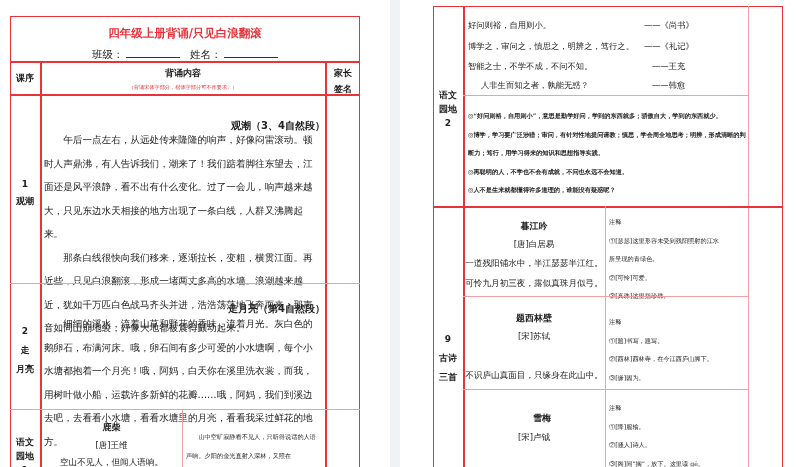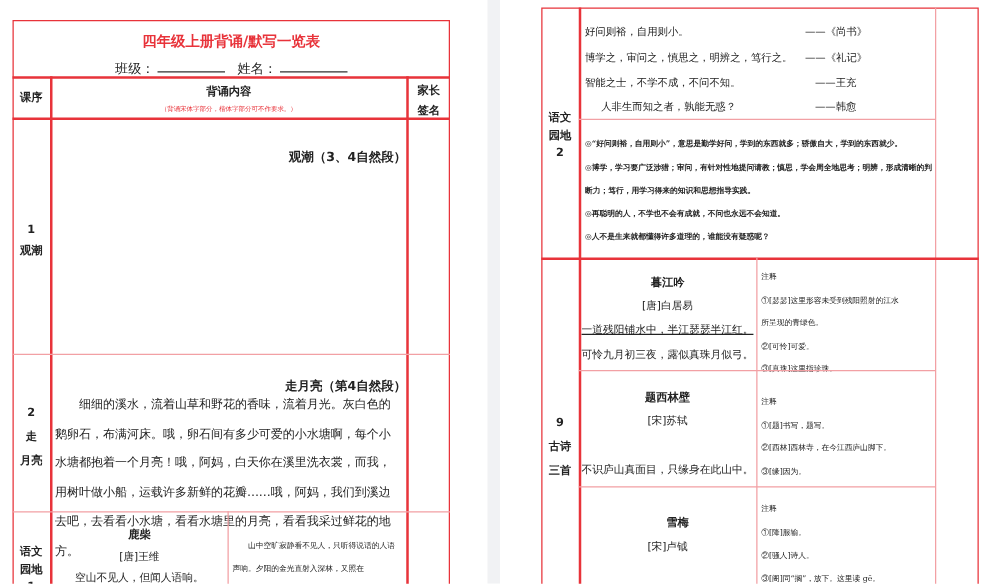--- a/index.html
+++ b/index.html
@@ -27,21 +27,21 @@
   .quote-line { position:absolute; font-size:8.3px; font-family:"DejaVu Sans", sans-serif; white-space:nowrap; }
   .quote-src { position:absolute; font-size:8.3px; font-family:"DejaVu Sans", sans-serif; white-space:nowrap; }
   .meaning { font-size:6.2px; line-height:18.5px; font-family:"DejaVu Serif", serif; }
 </style>
 </head>
 <body>
 
 <div class="page" style="left:0;top:0;width:390px;height:467px;">
   <div class="tbl" style="left:10px;top:16px;width:350px;height:460px;"></div>
 
-  <div class="title" style="left:10px;width:350px;">四年级上册背诵/默写一览表</div>
+  <div class="title" style="left:10px;width:350px;">四年级上册背诵/只见白浪翻滚</div>
 
   <div class="meta" style="left:92px;">
     <span>班级：</span><span class="uline"></span>
   </div>
   <div class="meta" style="left:190px;">
     <span>姓名：</span><span class="uline"></span>
   </div>
 
   <div class="hline strong" style="left:10px;top:61px;width:350px;"></div>
   <div class="vline strong" style="left:40px;top:61px;height:410px;"></div>
@@ -54,20 +54,24 @@
   <div class="cell hdr" style="left:326px;top:65px;width:34px;line-height:16px;">
     <div>家长</div>
     <div>签名</div>
   </div>
 
   <div class="cell lbl" style="left:10px;top:176px;width:30px;">
     <div>1</div>
     <div>观潮</div>
   </div>
   <div class="cell sec-title" style="left:41px;top:119px;width:284px;">观潮（3、4自然段）</div>
+  <div class="cell body" style="left:44px;top:128px;width:278px;">
+    <p>午后一点左右，从远处传来隆隆的响声，好像闷雷滚动。顿时人声鼎沸，有人告诉我们，潮来了！我们踮着脚往东望去，江面还是风平浪静，看不出有什么变化。过了一会儿，响声越来越大，只见东边水天相接的地方出现了一条白线，人群又沸腾起来。</p>
+    <p>那条白线很快向我们移来，逐渐拉长，变粗，横贯江面。再近些，只见白浪翻滚，形成一堵两丈多高的水墙。浪潮越来越近，犹如千万匹白色战马齐头并进，浩浩荡荡地飞奔而来；那声音如同山崩地裂，好像大地都被震得颤动起来。</p>
+  </div>
   <div class="hline" style="left:10px;top:283px;width:350px;"></div>
 
   <div class="cell lbl" style="left:10px;top:322px;width:30px;line-height:19px;">
     <div>2</div>
     <div>走</div>
     <div>月亮</div>
   </div>
   <div class="cell sec-title" style="left:41px;top:302px;width:284px;">走月亮（第4自然段）</div>
   <div class="cell body" style="left:44px;top:312px;width:278px;">
     <p>细细的溪水，流着山草和野花的香味，流着月光。灰白色的鹅卵石，布满河床。哦，卵石间有多少可爱的小水塘啊，每个小水塘都抱着一个月亮！哦，阿妈，白天你在溪里洗衣裳，而我，用树叶做小船，运载许多新鲜的花瓣……哦，阿妈，我们到溪边去吧，去看看小水塘，看看水塘里的月亮，看看我采过鲜花的地方。</p>
@@ -123,21 +127,21 @@
 
   <div class="vline" style="left:205px;top:206px;height:270px;"></div>
   <div class="cell lbl" style="left:33px;top:330px;width:30px;line-height:19px;">
     <div>9</div>
     <div>古诗</div>
     <div>三首</div>
   </div>
 
   <div class="cell poem-title" style="left:63px;top:220px;width:142px;">暮江吟</div>
   <div class="cell poem-author" style="left:63px;top:239px;width:142px;">[唐]白居易</div>
-  <div class="cell poem-line" style="left:63px;top:258px;width:142px;text-decoration:underline;">一道残阳铺水中，半江瑟瑟半江红。</div>
+  <div class="cell poem-line" style="left:63px;top:258px;width:142px;">一道残阳铺水中，半江瑟瑟半江红。</div>
   <div class="cell poem-line" style="left:63px;top:278px;width:142px;">可怜九月初三夜，露似真珠月似弓。</div>
   <div class="cell meaning" style="left:209px;top:213px;width:138px;">
     <div>注释</div>
     <div>①[瑟瑟]这里形容未受到残阳照射的江水</div>
     <div>所呈现的青绿色。</div>
     <div>②[可怜]可爱。</div>
     <div>③[真珠]这里指珍珠。</div>
   </div>
   <div class="hline" style="left:63px;top:296px;width:285px;"></div>
 

